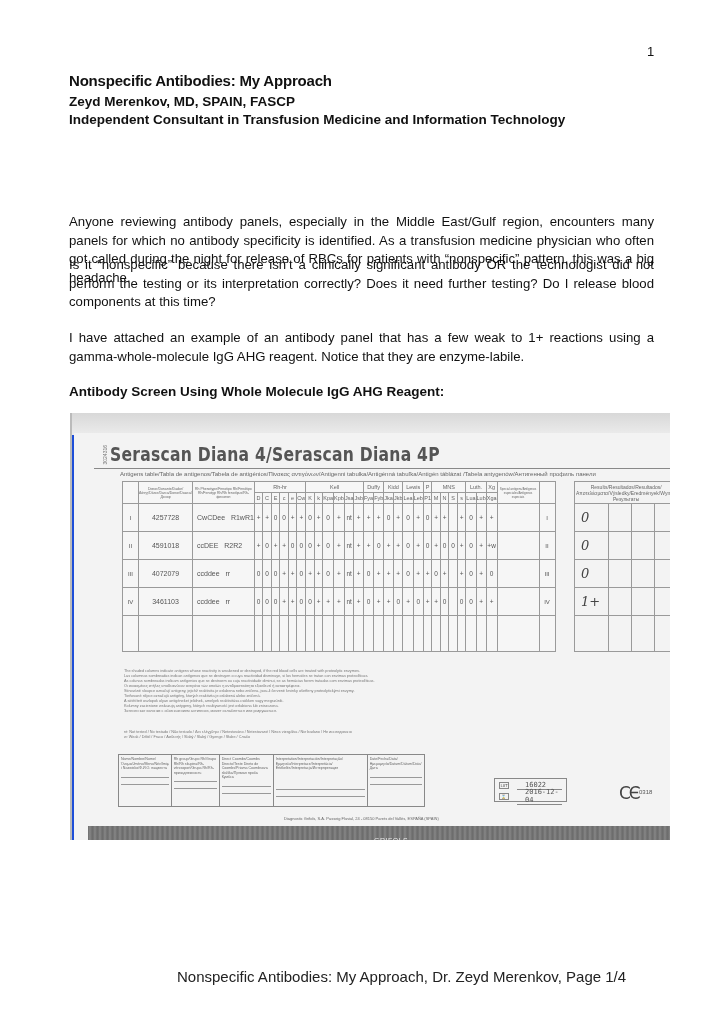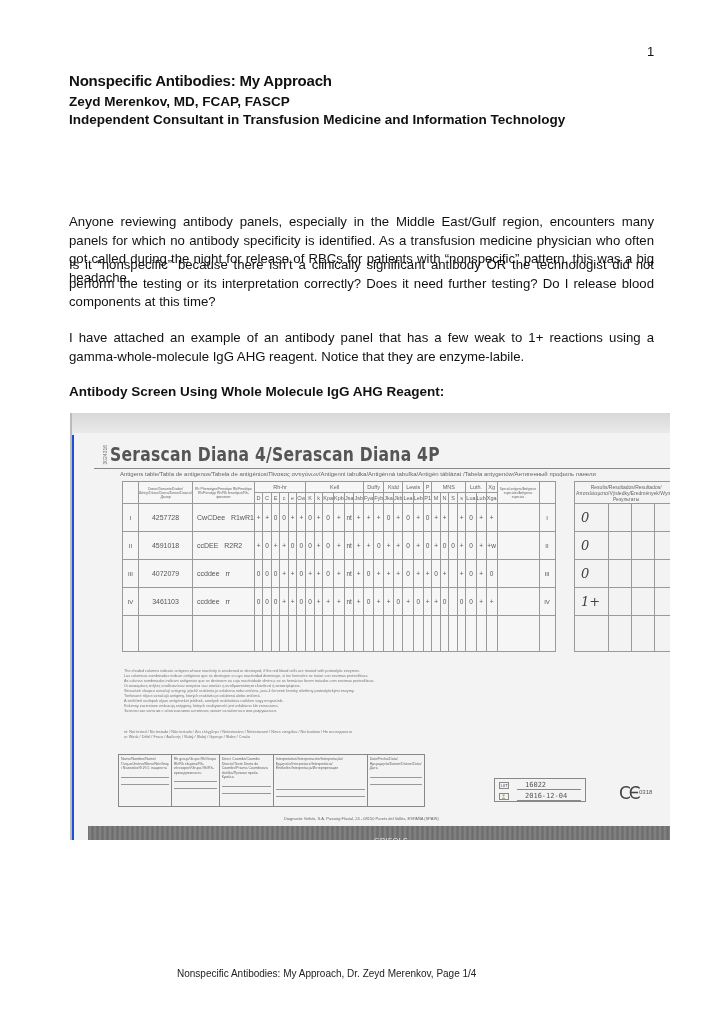--- a/index.html
+++ b/index.html
@@ -47,43 +47,43 @@
   .results .rrow td.hand { width: 30px; font-family: "DejaVu Serif", serif; font-size: 13px; color: #444; padding-left: 6px; font-style: italic; }
 
   .footnotes { position: absolute; left: 50px; top: 236px; width: 400px; font-size: 3.8px; line-height: 5px; color: #777; }
   .footnotes div { white-space: nowrap; overflow: hidden; }
   .legend { position: absolute; left: 50px; top: 297px; font-size: 3.8px; line-height: 5px; color: #777; white-space: nowrap; }
 
   .sig-table { position: absolute; left: 44px; top: 321px; border-collapse: collapse; font-size: 3.6px; color: #666; }
   .sig-table td { border: 1px solid #888; vertical-align: top; padding: 2px; height: 52px; line-height: 4.5px; }
   .sig-line { border-top: 1px solid #999; margin-top: 6px; }
 
-  .lot-box { position: absolute; left: 420px; top: 345px; width: 92px; height: 24px; border: 1px solid #888; font-family: "DejaVu Sans Mono", monospace; font-size: 7px; color: #555; }
+  .lot-box { position: absolute; left: 420px; top: 345px; width: 73px; height: 24px; border: 1px solid #888; font-family: "DejaVu Sans Mono", monospace; font-size: 7px; color: #555; }
   .lot-box .line { position: absolute; left: 4px; right: 4px; height: 10px; display: flex; align-items: center; }
   .lot-box .l1 { top: 1px; }
   .lot-box .l2 { top: 12px; }
   .lot-box .sym { width: 10px; height: 7px; border: 1px solid #888; font-size: 4px; display: inline-flex; align-items: center; justify-content: center; margin-right: 8px; }
   .lot-box .val { border-bottom: 1px solid #888; flex: 1; padding-left: 8px; }
 
   .ce-mark { position: absolute; left: 545px; top: 350px; font-family: "DejaVu Sans", sans-serif; font-size: 17px; color: #444; letter-spacing: -2px; }
   .ce-num { position: absolute; left: 565px; top: 356px; font-size: 6px; color: #555; }
 
   .maker { position: absolute; left: 210px; top: 383px; font-size: 4px; color: #666; white-space: nowrap; }
   .grifols-bar { position: absolute; left: 14px; right: 0; top: 393px; height: 34px; background: repeating-linear-gradient(90deg, #6d6d6d 0px, #888 2px, #777 3px, #6a6a6a 5px); }
   .grifols-label { position: absolute; left: 300px; top: 404px; font-size: 7px; color: #e8e8e8; letter-spacing: 0.5px; }
 
-  .footer { position: absolute; left: 177px; top: 968px; font-size: 10px; color: #222; text-align: center; }
+  .footer { position: absolute; left: 177px; top: 968px; font-size: 15px; color: #222; text-align: center; }
 </style>
 </head>
 <body>
 
 <div class="page-number">1</div>
 
 <div class="title">Nonspecific Antibodies:  My Approach</div>
-<div class="author">Zeyd Merenkov, MD, FCAP, FASCP</div>
+<div class="author">Zeyd Merenkov, MD, SPAIN, FASCP</div>
 <div class="affiliation">Independent Consultant in Transfusion Medicine and Information Technology</div>
 
 <p class="para p1">Anyone reviewing antibody panels, especially in the Middle East/Gulf region, encounters many panels for which no antibody specificity is identified.  As a transfusion medicine physician who often got called during the night for release of RBCs for patients with “nonspecific” pattern, this was a big headache.</p>
 <p class="para p2">Is it “nonspecific” because there isn’t a clinically significant antibody OR the technologist did not perform the testing or its interpretation correctly?  Does it need further testing?  Do I release blood components at this time?</p>
 <p class="para p3">I have attached an example of an antibody panel that has a few weak to 1+ reactions using a gamma-whole-molecule IgG AHG reagent.  Notice that they are enzyme-labile.</p>
 
 <div class="section-heading">Antibody Screen Using Whole Molecule IgG AHG Reagent:</div>
 
 <div class="scan">
   <div class="scan-shadow"></div>

